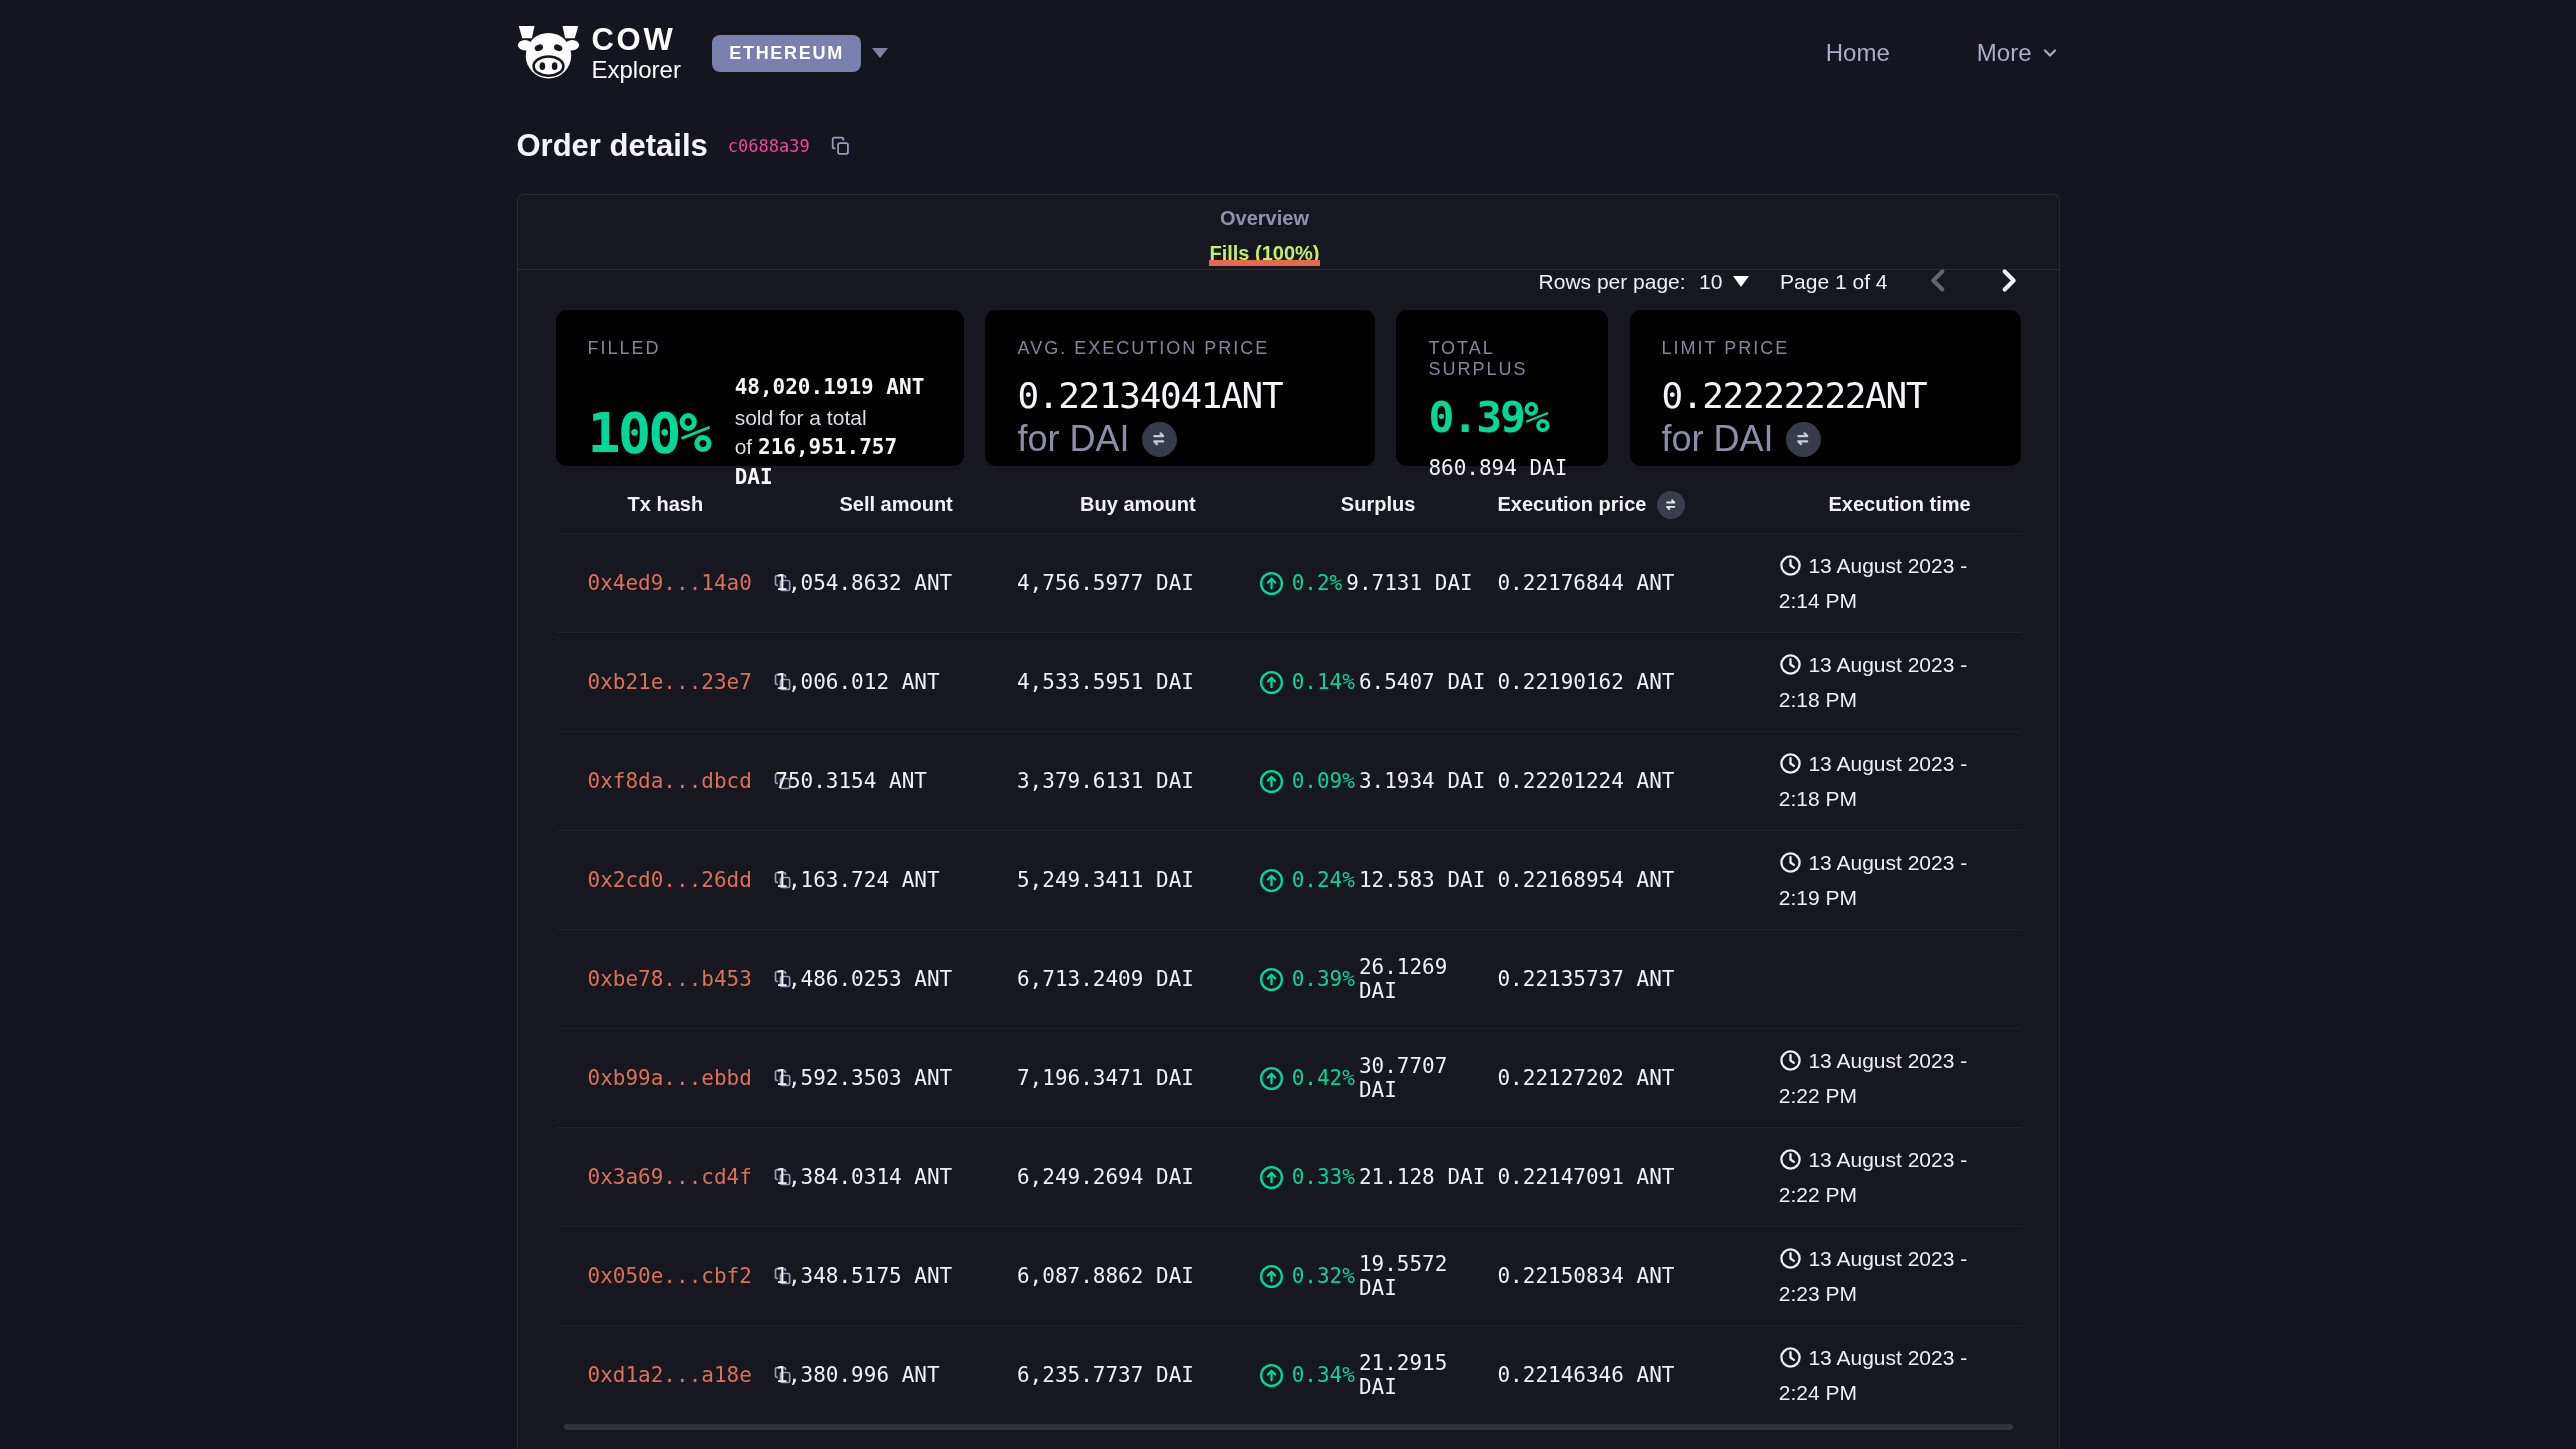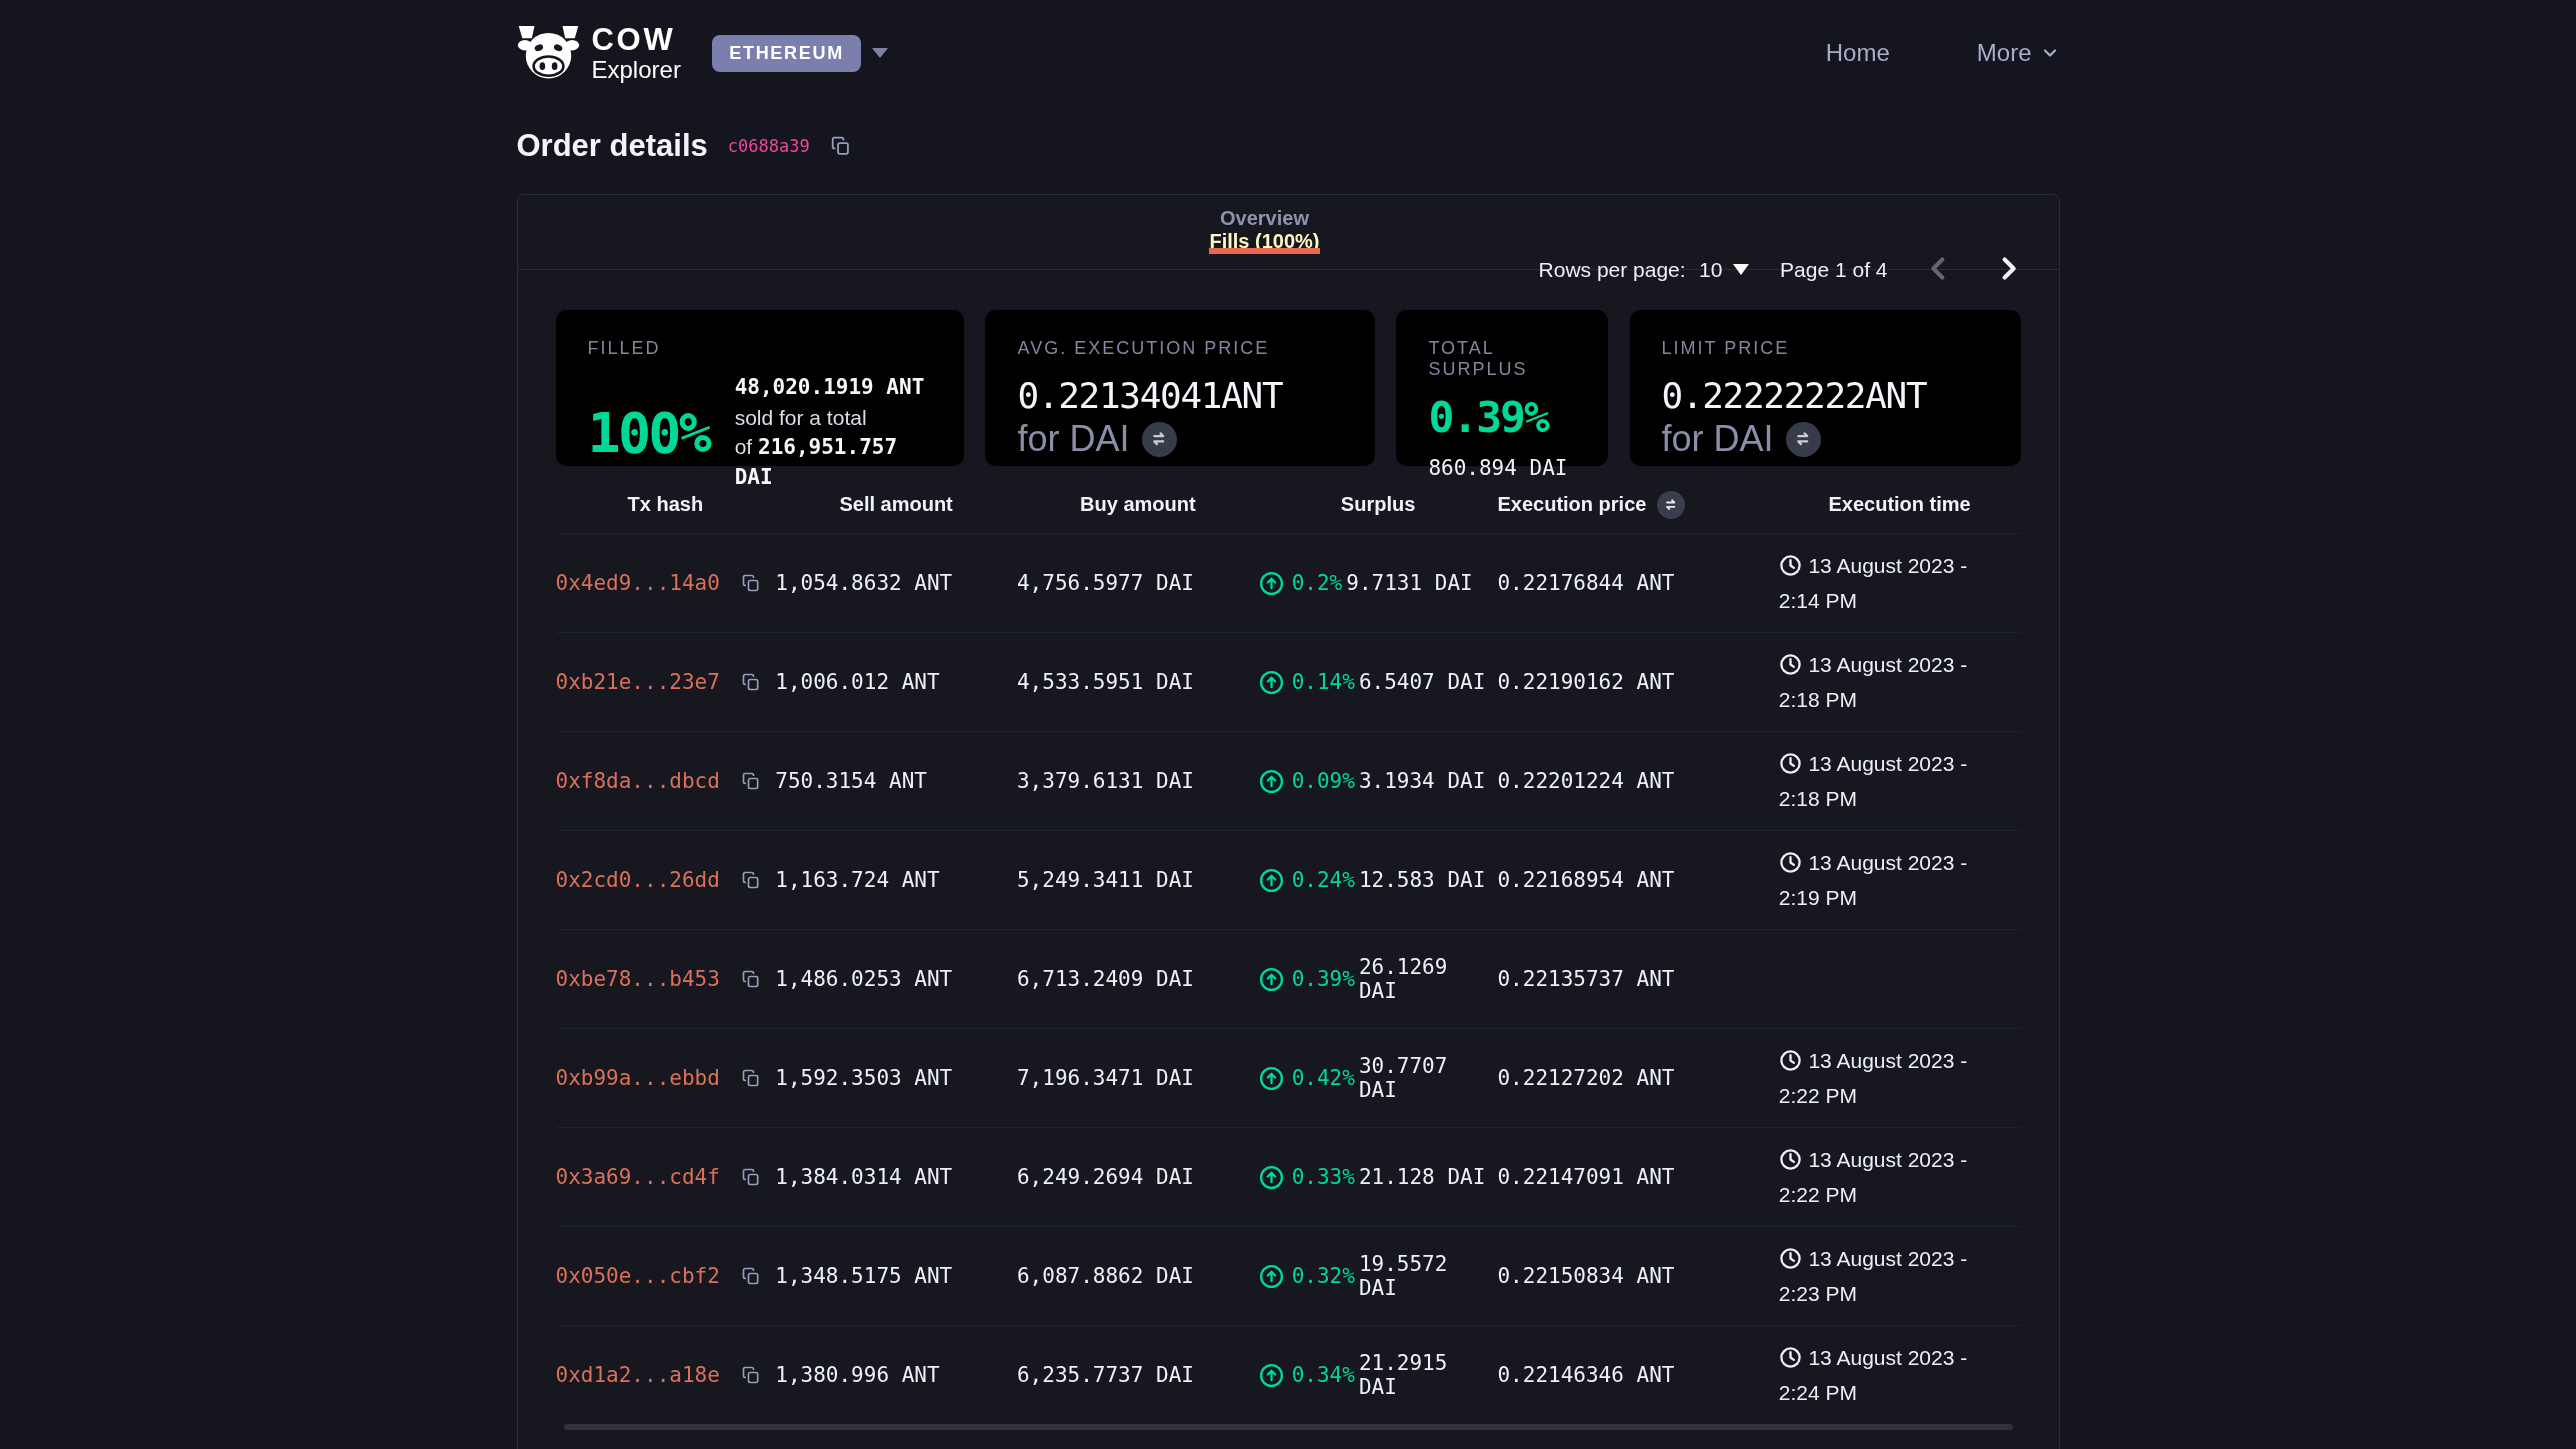--- a/index.html
+++ b/index.html
@@ -41,21 +41,21 @@
 
   
   .panel {
     margin-top:29.5px; background:#16171f;
     border:1.3px solid #2a2b38; border-bottom:none;
     border-radius:6.7px 6.7px 0 0; min-height:1295px;
   }
   .tabbar { display:flex; align-items:center; height:75px; border-bottom:1.3px solid #2a2b38; padding:12px 31px;flex-direction:column; }
   .tab { position:relative; height:75px; display:flex; align-items:center; font-size:20px; font-weight:600;
          color:#8f93b0; margin-right:47px; cursor:pointer; }
-  .tab.active { color:#fef9c3; }
+  .tab.active { color:#bef264;margin-top:12px; }
   .tab.active::after { content:""; position:absolute; left:0; right:0; bottom:-1.3px; height:5.4px; background:#e8684d; }
   .pager { margin-left:auto; display:flex; align-items:center; gap:31px; font-size:21px; color:#eef0f6; }
   .rpp { display:flex; align-items:center; gap:13.4px; }
   .rpp-select { display:flex; align-items:center; gap:10.7px; cursor:pointer; }
   .rpp-caret { width:0; height:0; border-left:8.7px solid transparent; border-right:8.7px solid transparent; border-top:11.4px solid #ffffff; }
   .chev-btn { background:none; border:none; cursor:pointer; padding:0 4px; }
   .chev-btn svg { width:31px; height:31px; fill:none; stroke-width:3.2; stroke-linecap:round; stroke-linejoin:round; }
   .chev-prev svg { stroke:#64656f; }
   .chev-next svg { stroke:#f0f1f5; }
 
@@ -82,21 +82,21 @@
 
   
   .fills-table { margin:10.7px 38px 0; }
   .grid-cols { display:grid; grid-template-columns:15% 16.5% 16.5% 16.3% 19.2% 16.5%; align-items:center; }
   .thead { height:57px; font-size:20px; font-weight:700; color:#f2f3f9;text-align:center; }
   .th-exec { display:flex; align-items:center; gap:10.7px; }
   .th-swap { width:28px; height:28px; border-radius:50%; background:#3a3d4b; border:none; cursor:pointer;
              display:flex; align-items:center; justify-content:center; }
   .th-swap svg { width:17.4px; height:17.4px; stroke:#e8e9f0; fill:none; stroke-width:2.6; stroke-linecap:round; stroke-linejoin:round; }
   .trow { height:99px; border-top:1.3px solid #20212e; font-size:21px; }
-  .hash-cell { display:flex; align-items:center; gap:21px; }
+  .hash-cell { display:flex; align-items:center; gap:21px;margin-left:32px; }
   .hash-link { color:#d9705a; font-family:"DejaVu Sans Mono", monospace; text-decoration:none; cursor:pointer; }
   .row-copy svg { width:20px; height:20px; stroke:#9a9db8; }
   .num { font-family:"DejaVu Sans Mono", monospace; color:#eef0f6; }
   .surplus-cell { display:flex; align-items:center; }
   .up-icon { width:25px; height:25px; margin-right:8px; flex:none; }
   .up-icon svg { width:25px; height:25px; stroke:#00d897; fill:none; stroke-width:2.2; stroke-linecap:round; stroke-linejoin:round; }
   .sur-pct { color:#00d897; font-family:"DejaVu Sans Mono", monospace; }
   .sur-amt { color:#eef0f6; font-family:"DejaVu Sans Mono", monospace; margin-left:4px; }
   .time-cell { line-height:1.5; padding-right:19px; color:#eef0f6; }
   .clock-icon { display:inline-block; vertical-align:-4px; margin-right:6.7px; }

